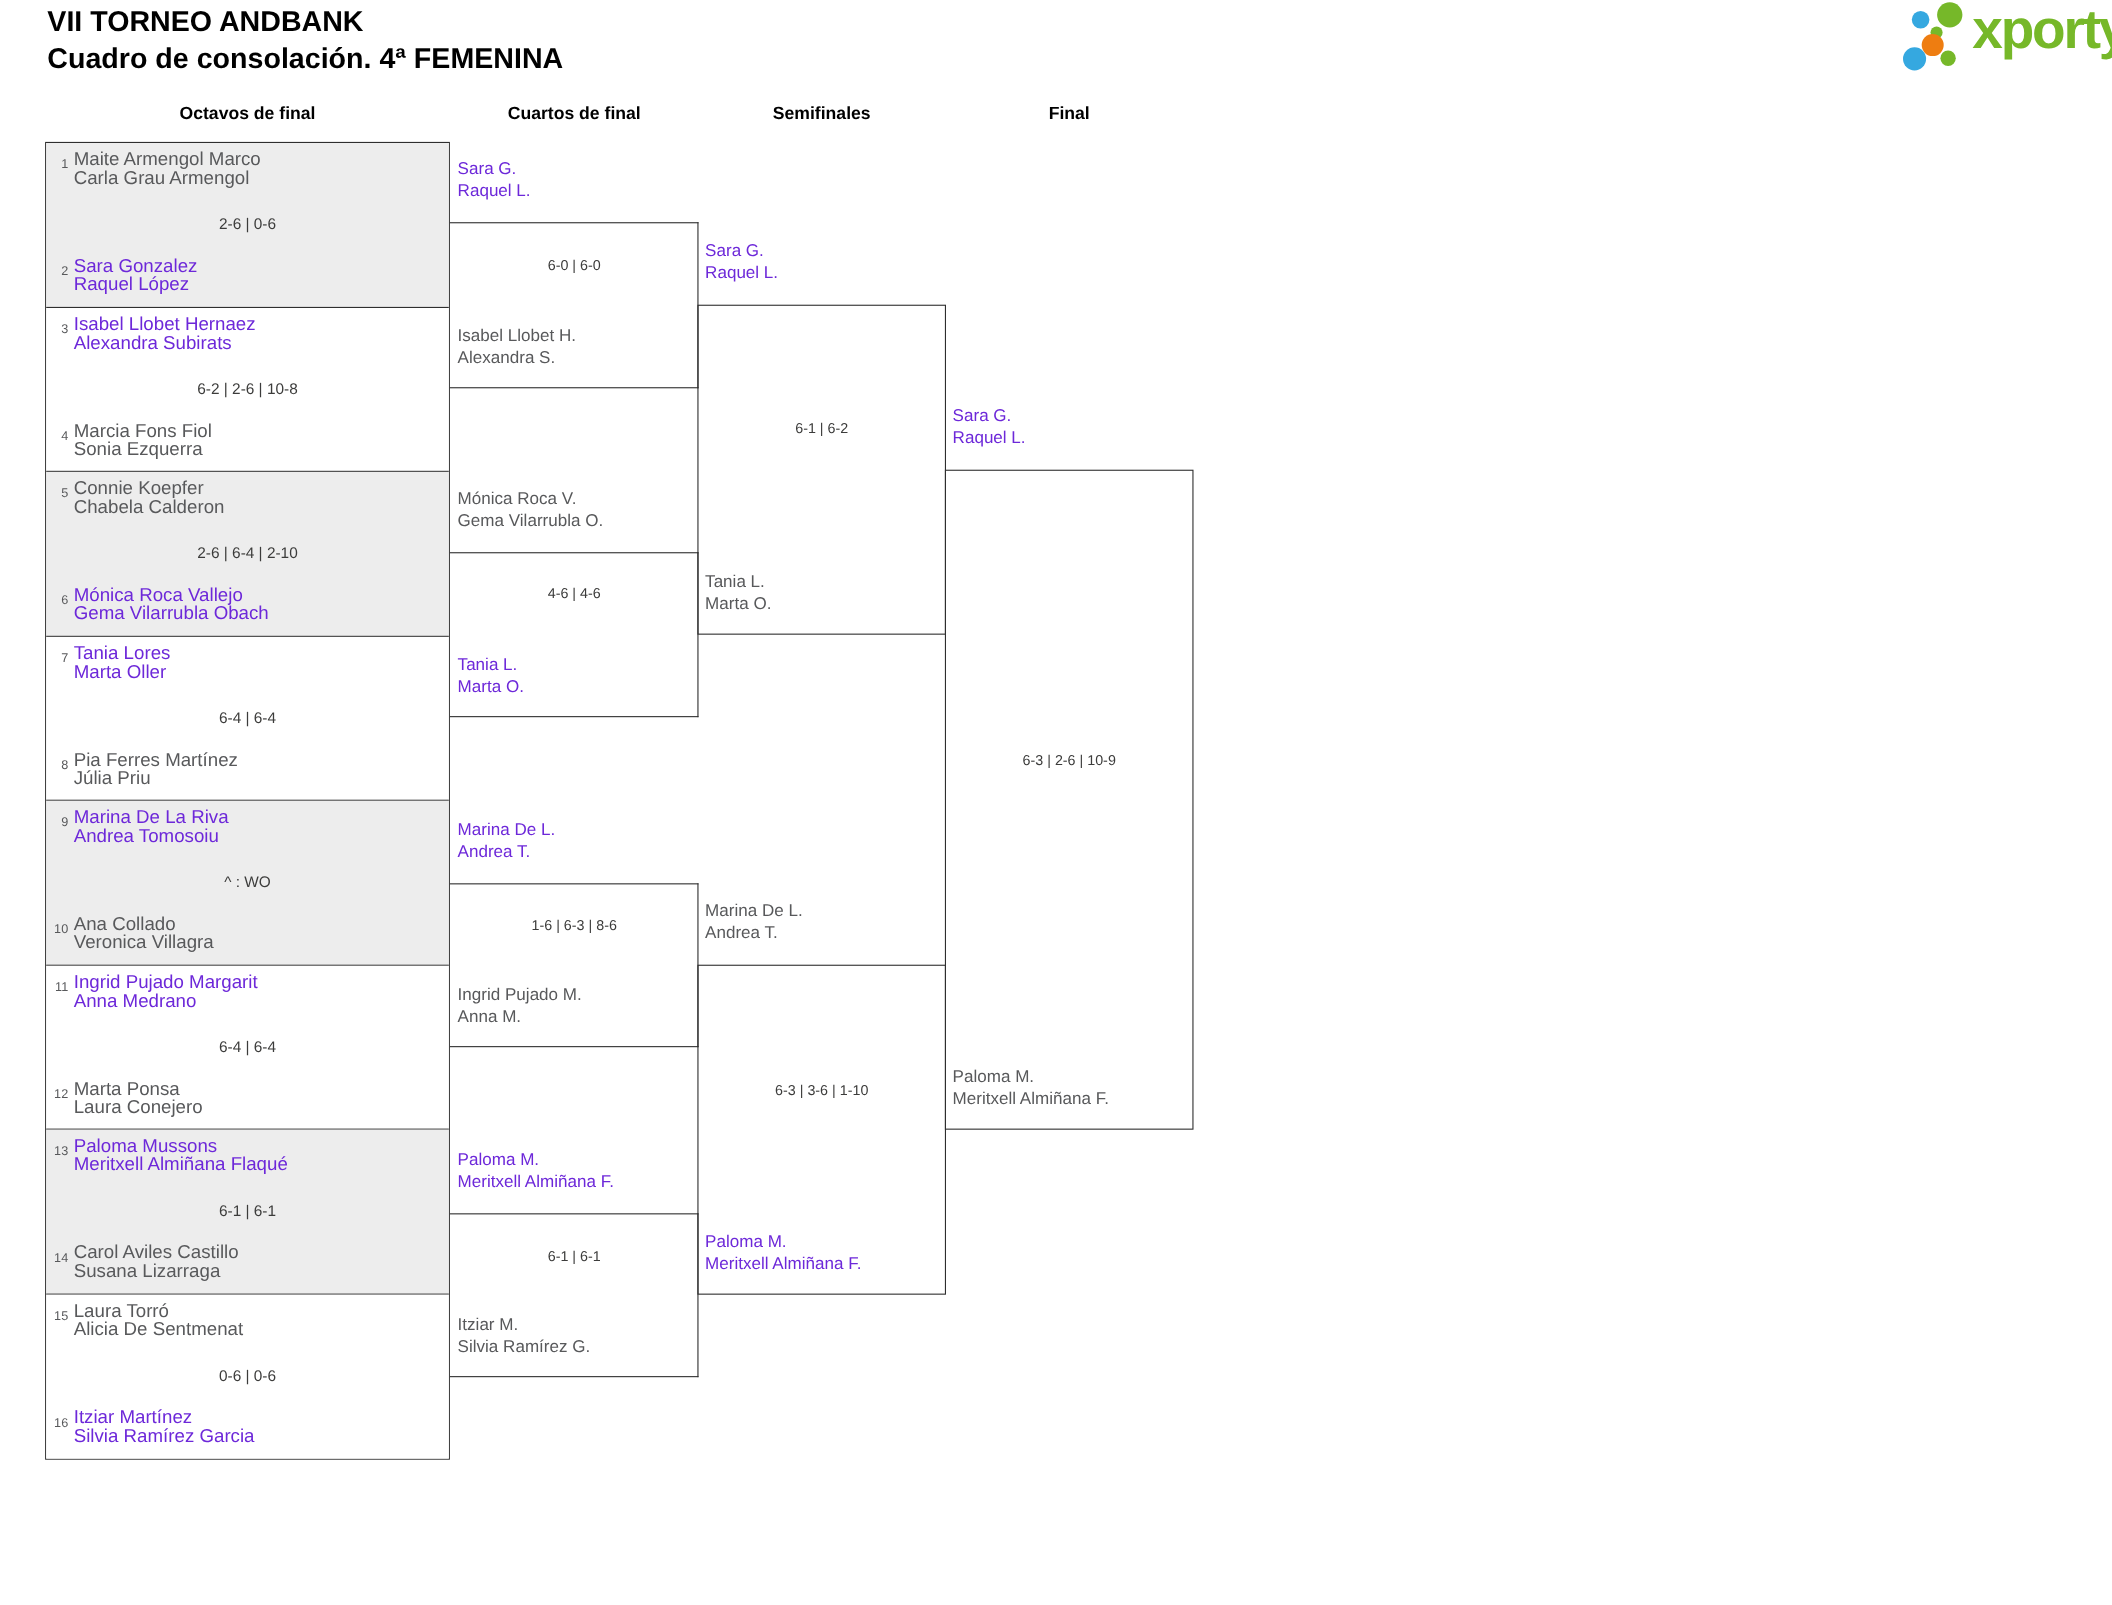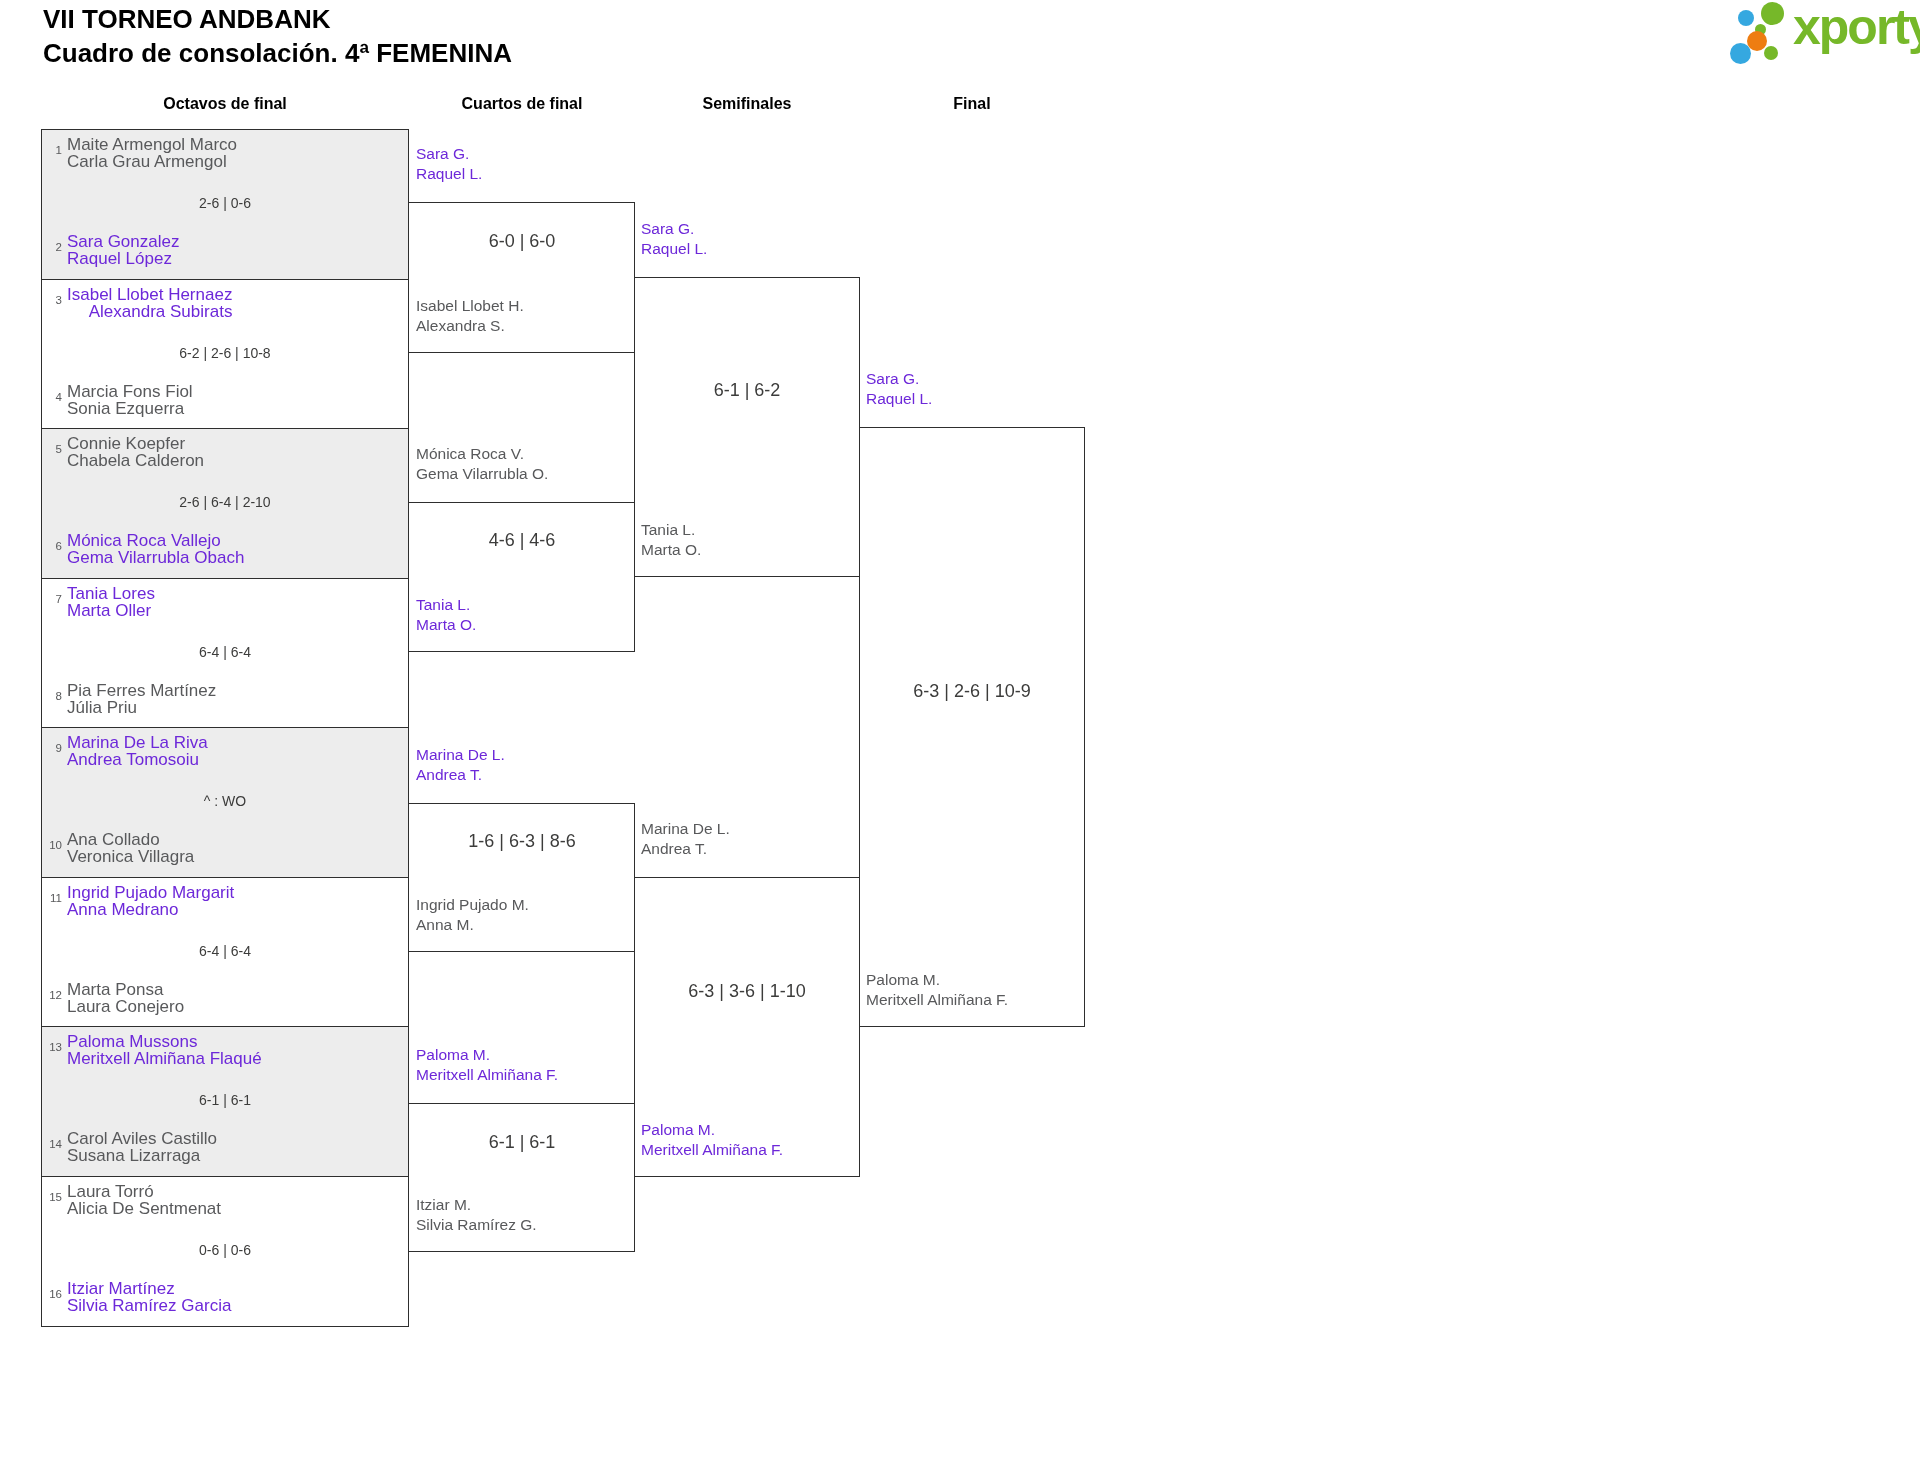--- a/index.html
+++ b/index.html
@@ -22,21 +22,21 @@
 
   .seed{position:absolute;left:2px;width:18px;text-align:right;
         font-size:11.5px;line-height:14px;color:#58595b;}
   .oname{position:absolute;left:25px;font-size:17px;line-height:17px;white-space:nowrap;}
   .score{position:absolute;left:0;width:100%;text-align:center;
         font-size:14px;color:#3c3c3b;white-space:nowrap;}
 
   .mbox{position:absolute;border:1px solid #2e2e2e;box-sizing:border-box;}
   .mbox.noleft{border-left:none;}
   .bname{position:absolute;font-size:15.5px;line-height:19.5px;white-space:nowrap;}
-  .bscore{position:absolute;text-align:center;font-size:18px;line-height:20px;
+  .bscore{position:absolute;text-align:center;font-size:13px;line-height:20px;
         color:#3c3c3b;white-space:nowrap;}
 
   .w{color:#6d28d9;font-weight:400;}
   .l{color:#58595b;font-weight:400;}
 
   .logo{position:absolute;left:1685px;top:0;width:235px;height:70px;}
   .dot{position:absolute;border-radius:50%;}
   .logo-word{position:absolute;left:68px;top:2px;font-size:50px;line-height:50px;
         font-weight:700;letter-spacing:-2px;}
 </style>
@@ -73,21 +73,21 @@
         </div>
         <div class="score" style="top: 65px;">2-6 | 0-6</div>
         <div class="seed" style="top: 110px;">2</div>
         <div class="oname" style="top: 103px;">
           <div class="w">Sara Gonzalez</div>
           <div class="w">Raquel López</div>
         </div>
       </div>
       <div class="ocell" style="top: 150px; height: 149px;">
         <div class="seed" style="top: 13px;">3</div>
-        <div class="oname" style="top: 6px; text-align: right;">
+        <div class="oname" style="top: 6px;">
           <div class="w">Isabel Llobet Hernaez</div>
           <div class="w">Alexandra Subirats</div>
         </div>
         <div class="score" style="top: 65px;">6-2 | 2-6 | 10-8</div>
         <div class="seed" style="top: 110px;">4</div>
         <div class="oname" style="top: 103px;">
           <div class="l">Marcia Fons Fiol</div>
           <div class="l">Sonia Ezquerra</div>
         </div>
       </div>

